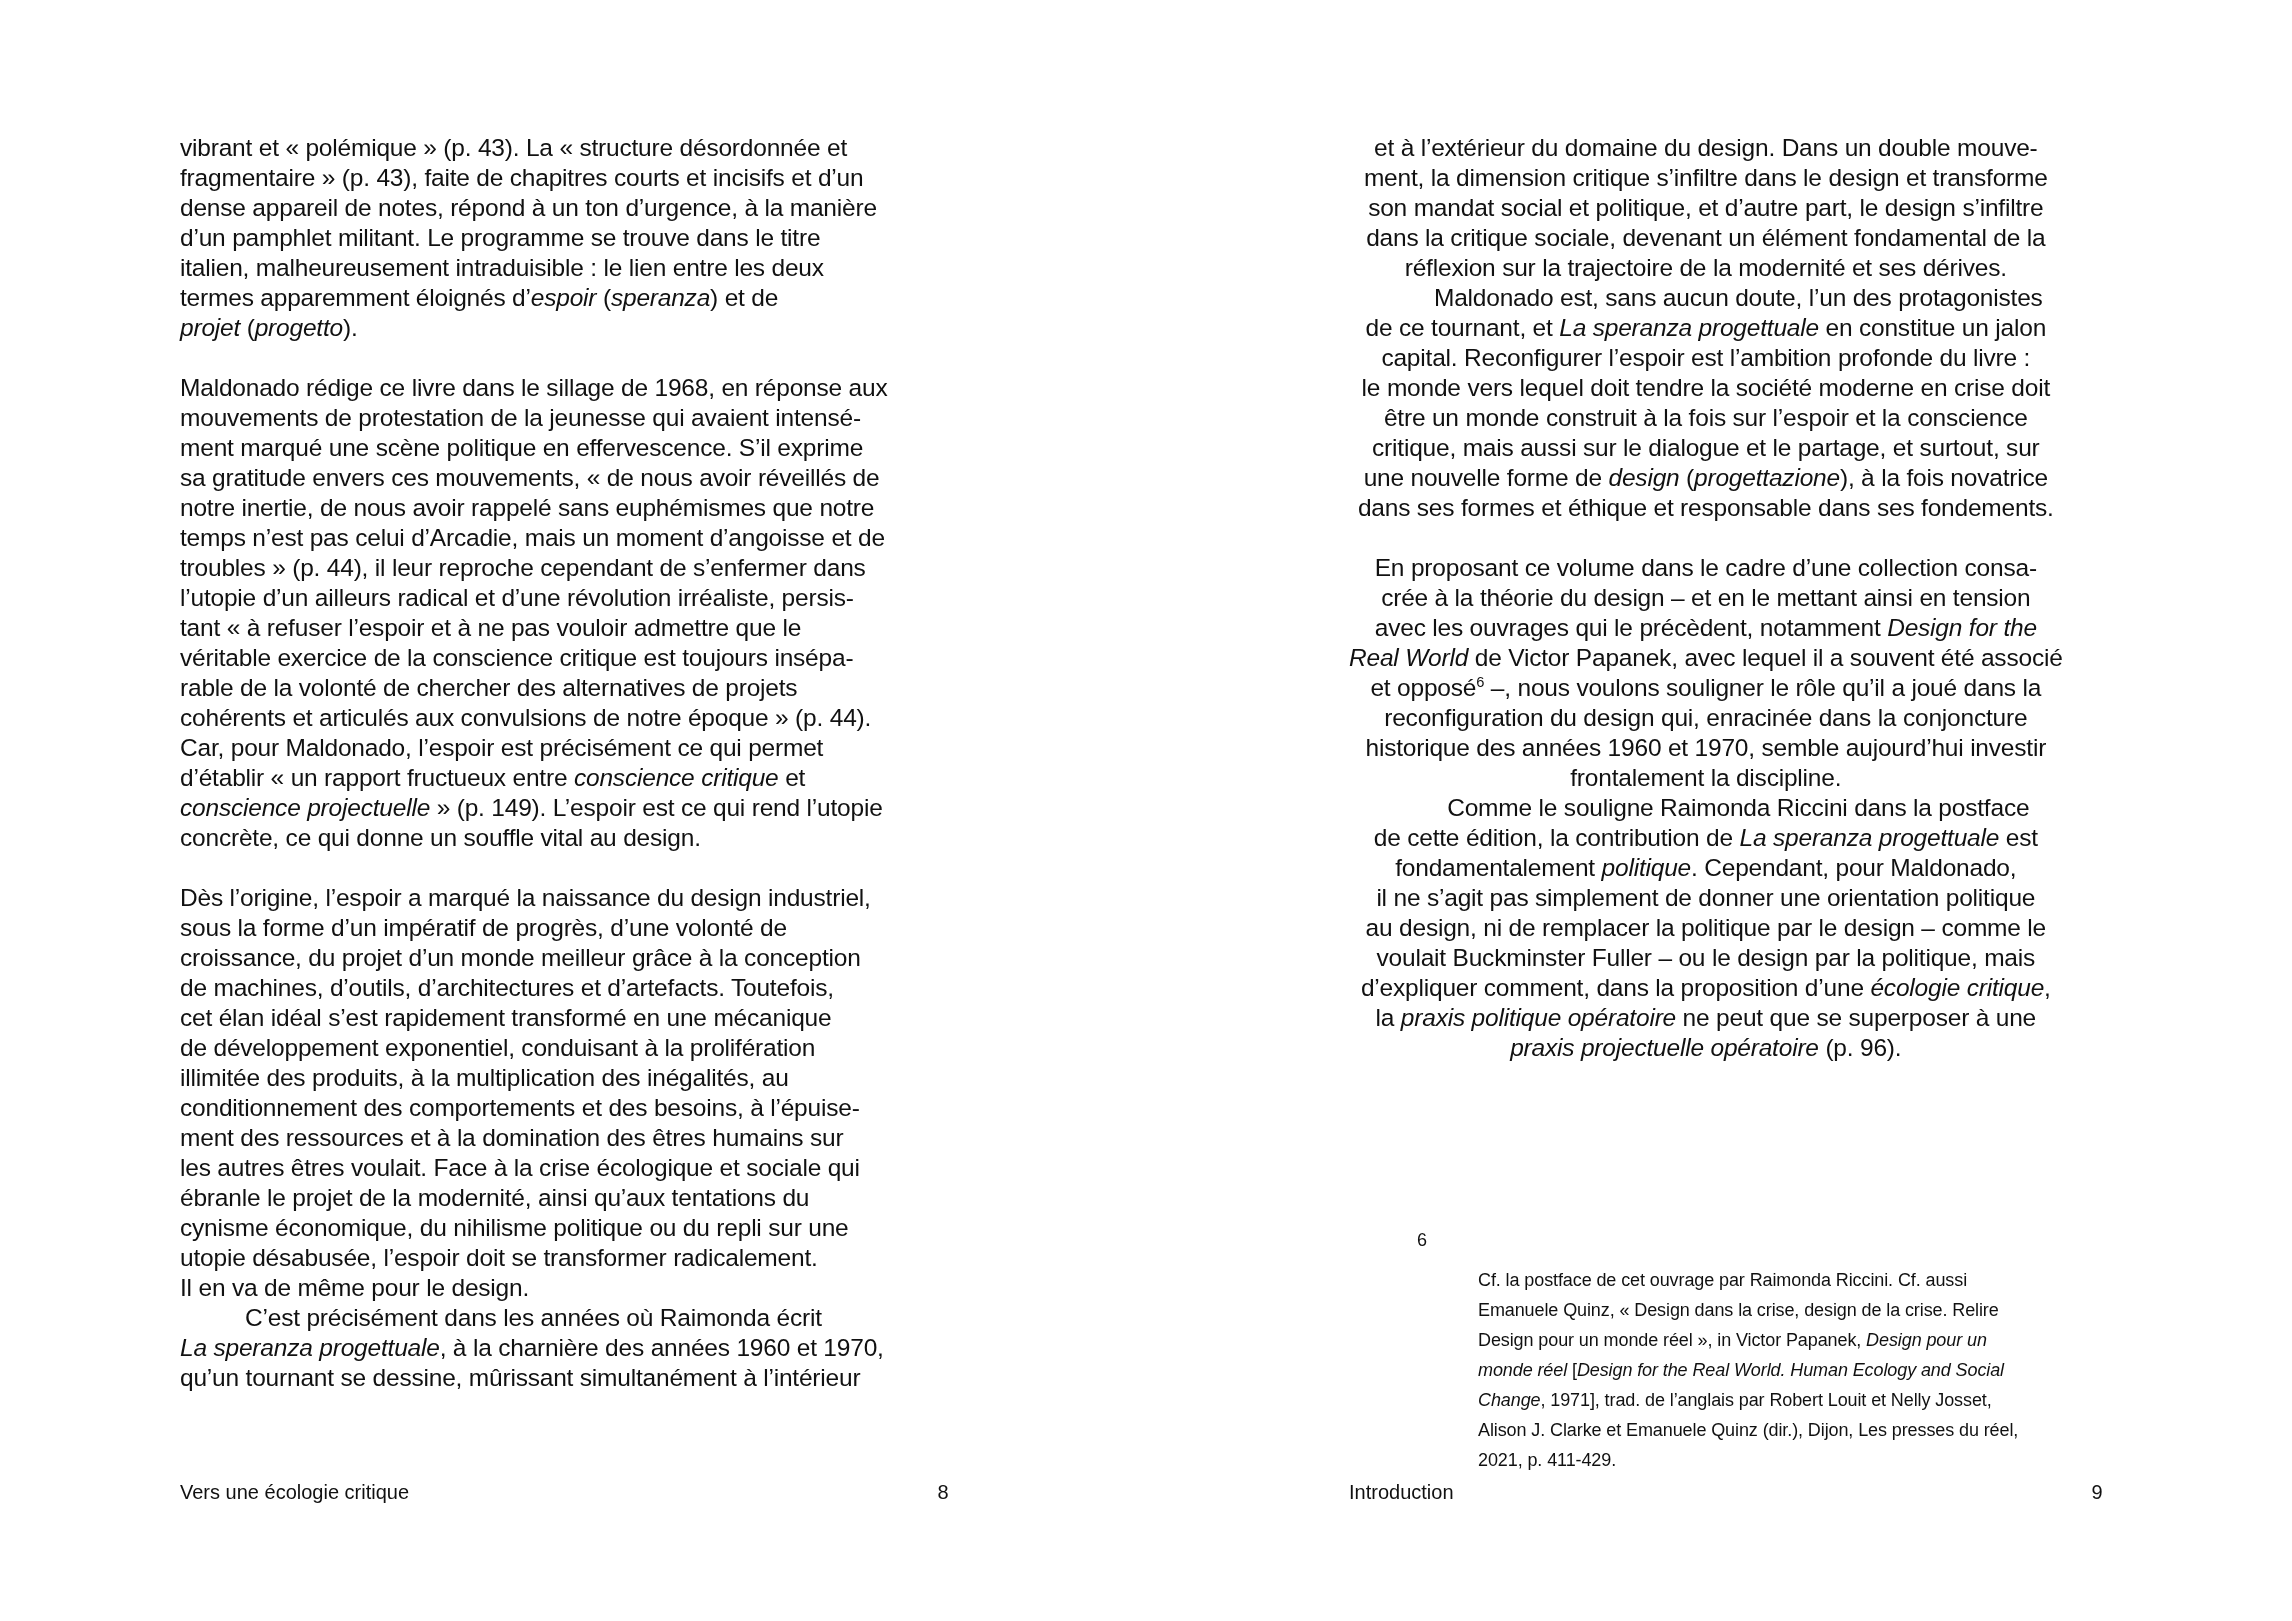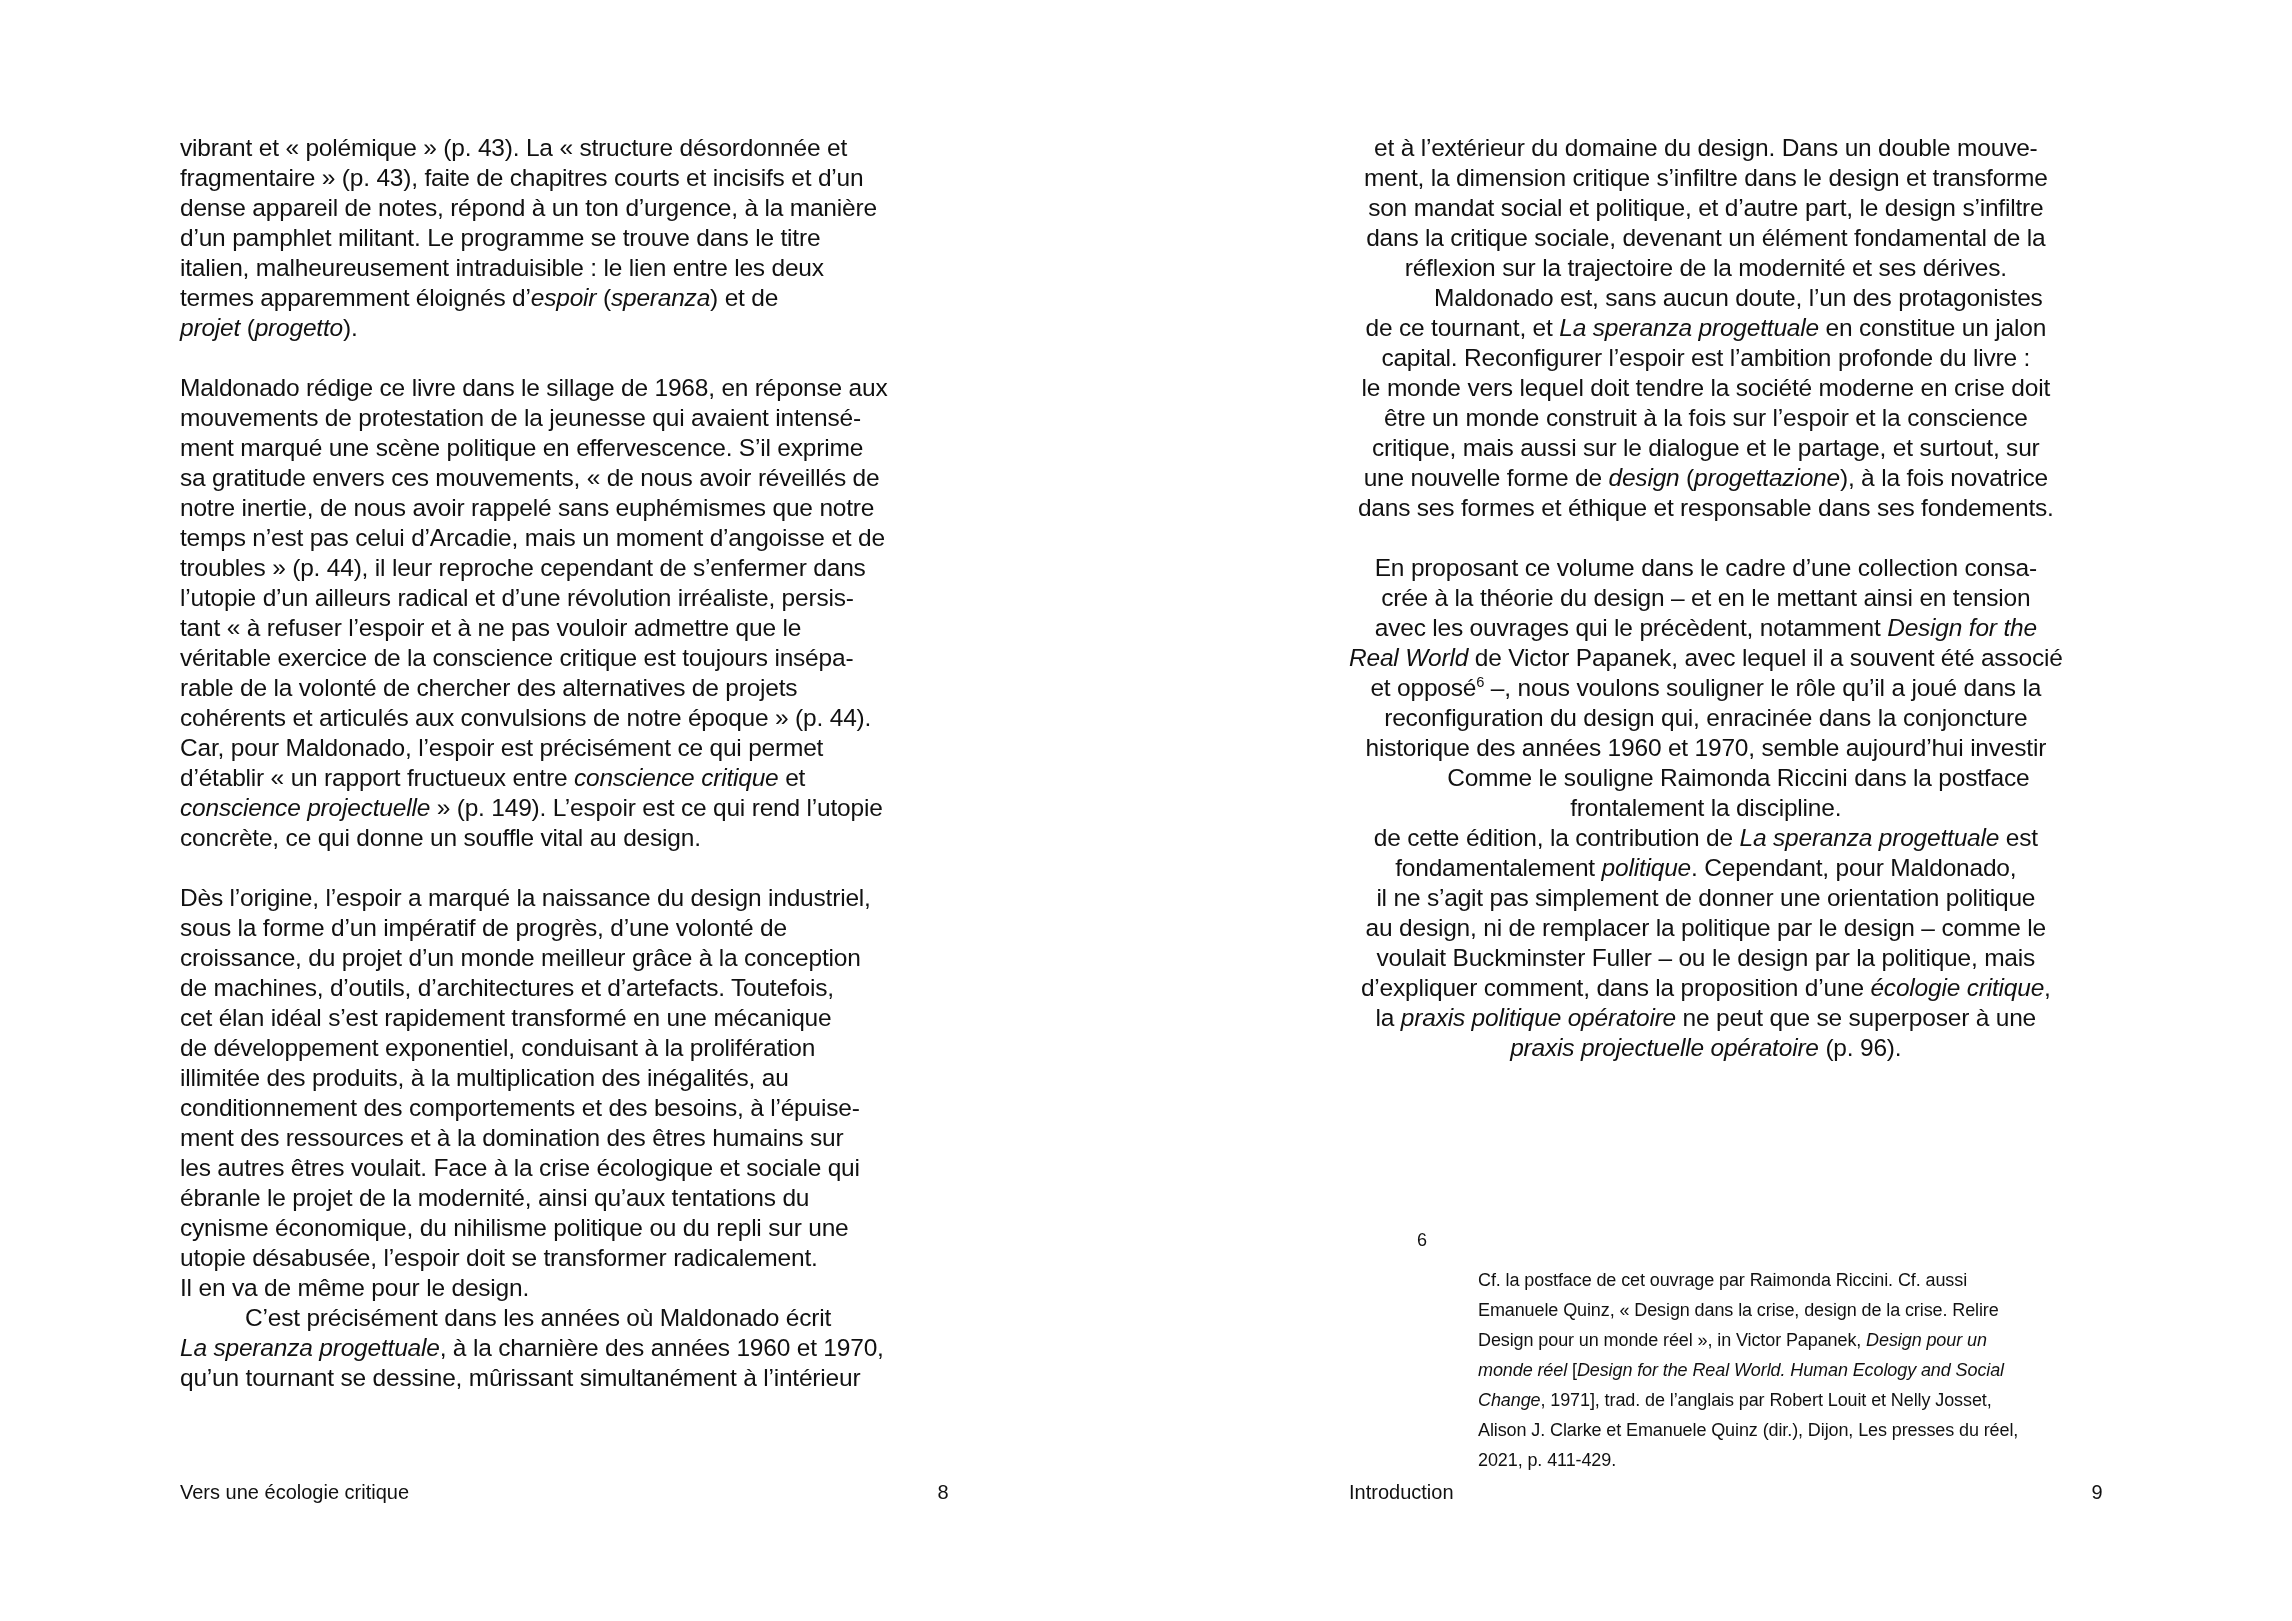--- a/index.html
+++ b/index.html
@@ -64,21 +64,21 @@
       <div class="line"><span class="seg">cet élan idéal s’est rapidement transformé en une mécanique</span></div>
       <div class="line"><span class="seg">de développement exponentiel, conduisant à la prolifération</span></div>
       <div class="line"><span class="seg">illimitée des produits, à la multiplication des inégalités, au</span></div>
       <div class="line"><span class="seg">conditionnement des comportements et des besoins, à l’épuise-</span></div>
       <div class="line"><span class="seg">ment des ressources et à la domination des êtres humains sur</span></div>
       <div class="line"><span class="seg">les autres êtres voulait. Face à la crise écologique et sociale qui</span></div>
       <div class="line"><span class="seg">ébranle le projet de la modernité, ainsi qu’aux tentations du</span></div>
       <div class="line"><span class="seg">cynisme économique, du nihilisme politique ou du repli sur une</span></div>
       <div class="line"><span class="seg">utopie désabusée, l’espoir doit se transformer radicalement.</span></div>
       <div class="line"><span class="seg">Il en va de même pour le design.</span></div>
-      <div class="line indent"><span class="seg">C’est précisément dans les années où Maldonado écrit</span></div>
+      <div class="line indent"><span class="seg">C’est précisément dans les années où Raimonda écrit</span></div>
       <div class="line"><span class="seg it">La speranza progettuale</span><span class="seg">, à la charnière des années 1960 et 1970,</span></div>
       <div class="line"><span class="seg">qu’un tournant se dessine, mûrissant simultanément à l’intérieur</span></div>
     </div>
   <div class="footer running-title">Vers une écologie critique</div>
   <div class="footer folio">8</div>
 </div>
 
 <div class="page page-right">
   <div class="text-block">
       <div class="line"><span class="seg">et à l’extérieur du domaine du design. Dans un double mouve-</span></div>
@@ -95,22 +95,22 @@
       <div class="line"><span class="seg">une nouvelle forme de </span><span class="seg it">design</span><span class="seg"> (</span><span class="seg it">progettazione</span><span class="seg">), à la fois novatrice</span></div>
       <div class="line"><span class="seg">dans ses formes et éthique et responsable dans ses fondements.</span></div>
       <div class="line blank"></div>
       <div class="line"><span class="seg">En proposant ce volume dans le cadre d’une collection consa-</span></div>
       <div class="line"><span class="seg">crée à la théorie du design – et en le mettant ainsi en tension</span></div>
       <div class="line"><span class="seg">avec les ouvrages qui le précèdent, notamment </span><span class="seg it">Design for the</span></div>
       <div class="line"><span class="seg it">Real World</span><span class="seg"> de Victor Papanek, avec lequel il a souvent été associé</span></div>
       <div class="line"><span class="seg">et opposé</span><span class="seg sup">6</span><span class="seg"> –, nous voulons souligner le rôle qu’il a joué dans la</span></div>
       <div class="line"><span class="seg">reconfiguration du design qui, enracinée dans la conjoncture</span></div>
       <div class="line"><span class="seg">historique des années 1960 et 1970, semble aujourd’hui investir</span></div>
+      <div class="line"><span class="seg">frontalement la discipline.</span></div>
       <div class="line indent"><span class="seg">Comme le souligne Raimonda Riccini dans la postface</span></div>
-      <div class="line"><span class="seg">frontalement la discipline.</span></div>
       <div class="line"><span class="seg">de cette édition, la contribution de </span><span class="seg it">La speranza progettuale</span><span class="seg"> est</span></div>
       <div class="line"><span class="seg">fondamentalement </span><span class="seg it">politique</span><span class="seg">. Cependant, pour Maldonado,</span></div>
       <div class="line"><span class="seg">il ne s’agit pas simplement de donner une orientation politique</span></div>
       <div class="line"><span class="seg">au design, ni de remplacer la politique par le design – comme le</span></div>
       <div class="line"><span class="seg">voulait Buckminster Fuller – ou le design par la politique, mais</span></div>
       <div class="line"><span class="seg">d’expliquer comment, dans la proposition d’une </span><span class="seg it">écologie critique</span><span class="seg">,</span></div>
       <div class="line"><span class="seg">la </span><span class="seg it">praxis politique opératoire</span><span class="seg"> ne peut que se superposer à une</span></div>
       <div class="line"><span class="seg it">praxis projectuelle opératoire</span><span class="seg"> (p. 96).</span></div>
     </div>
   <div class="footnote">

